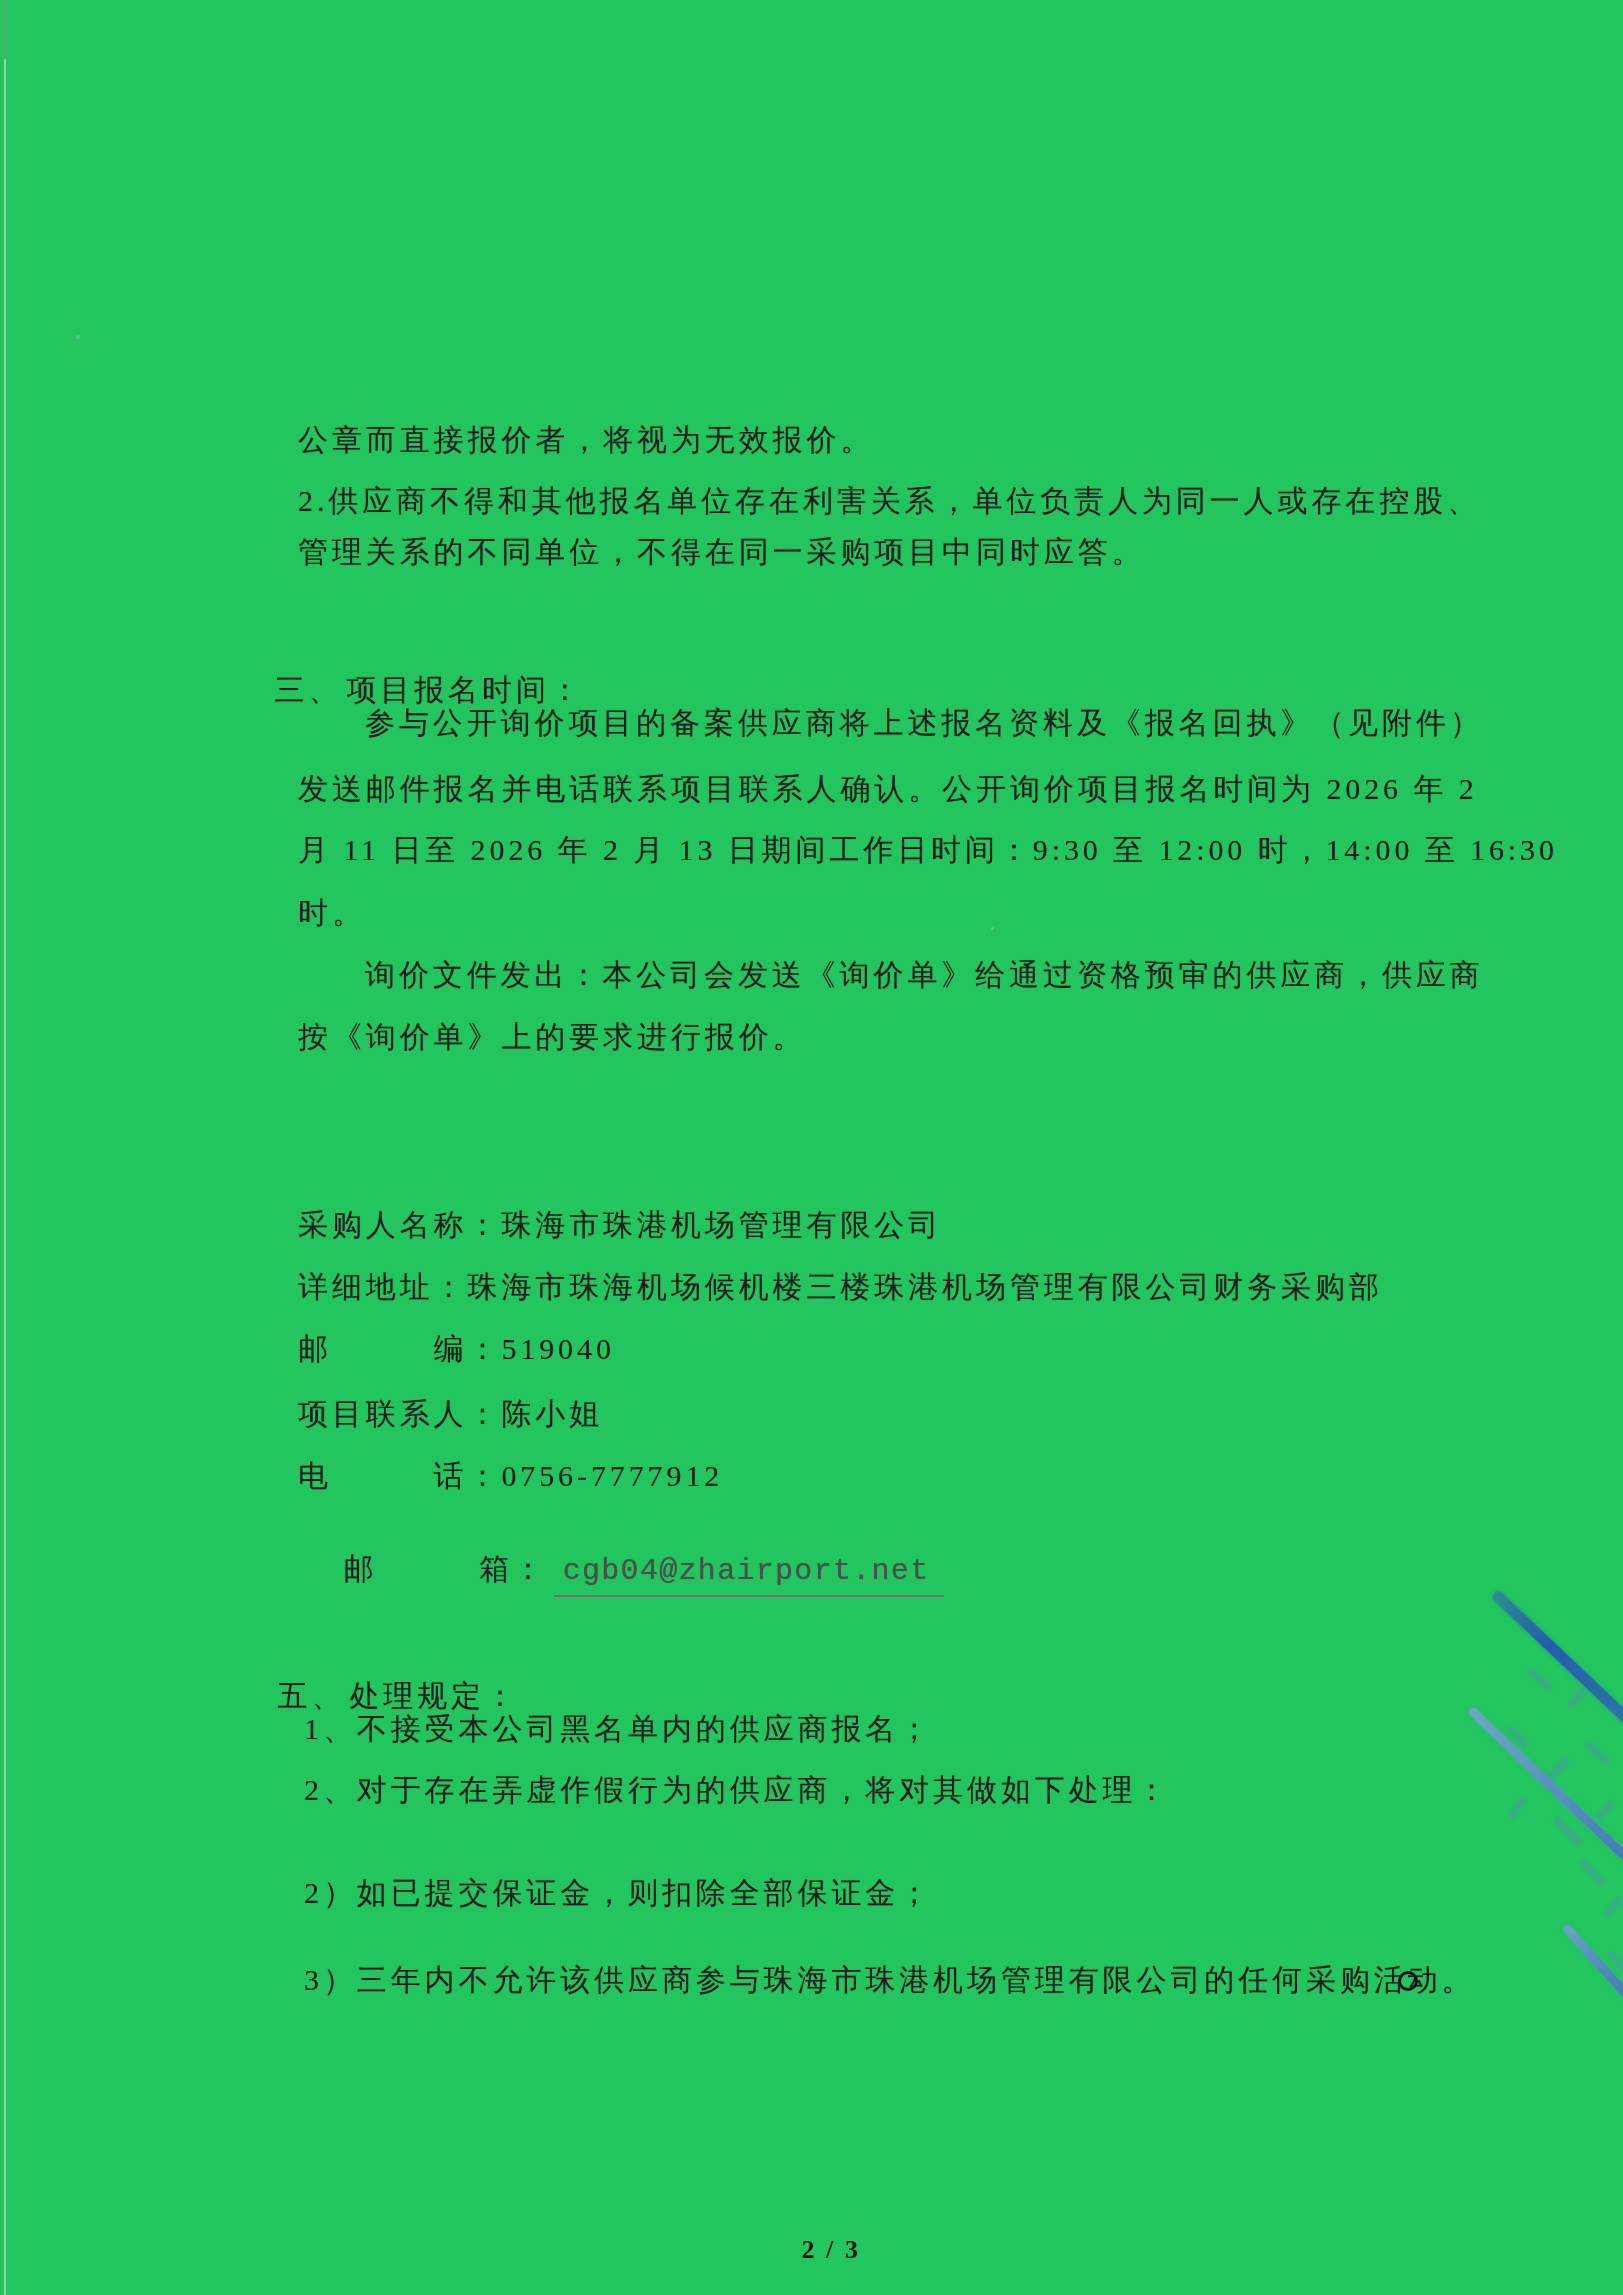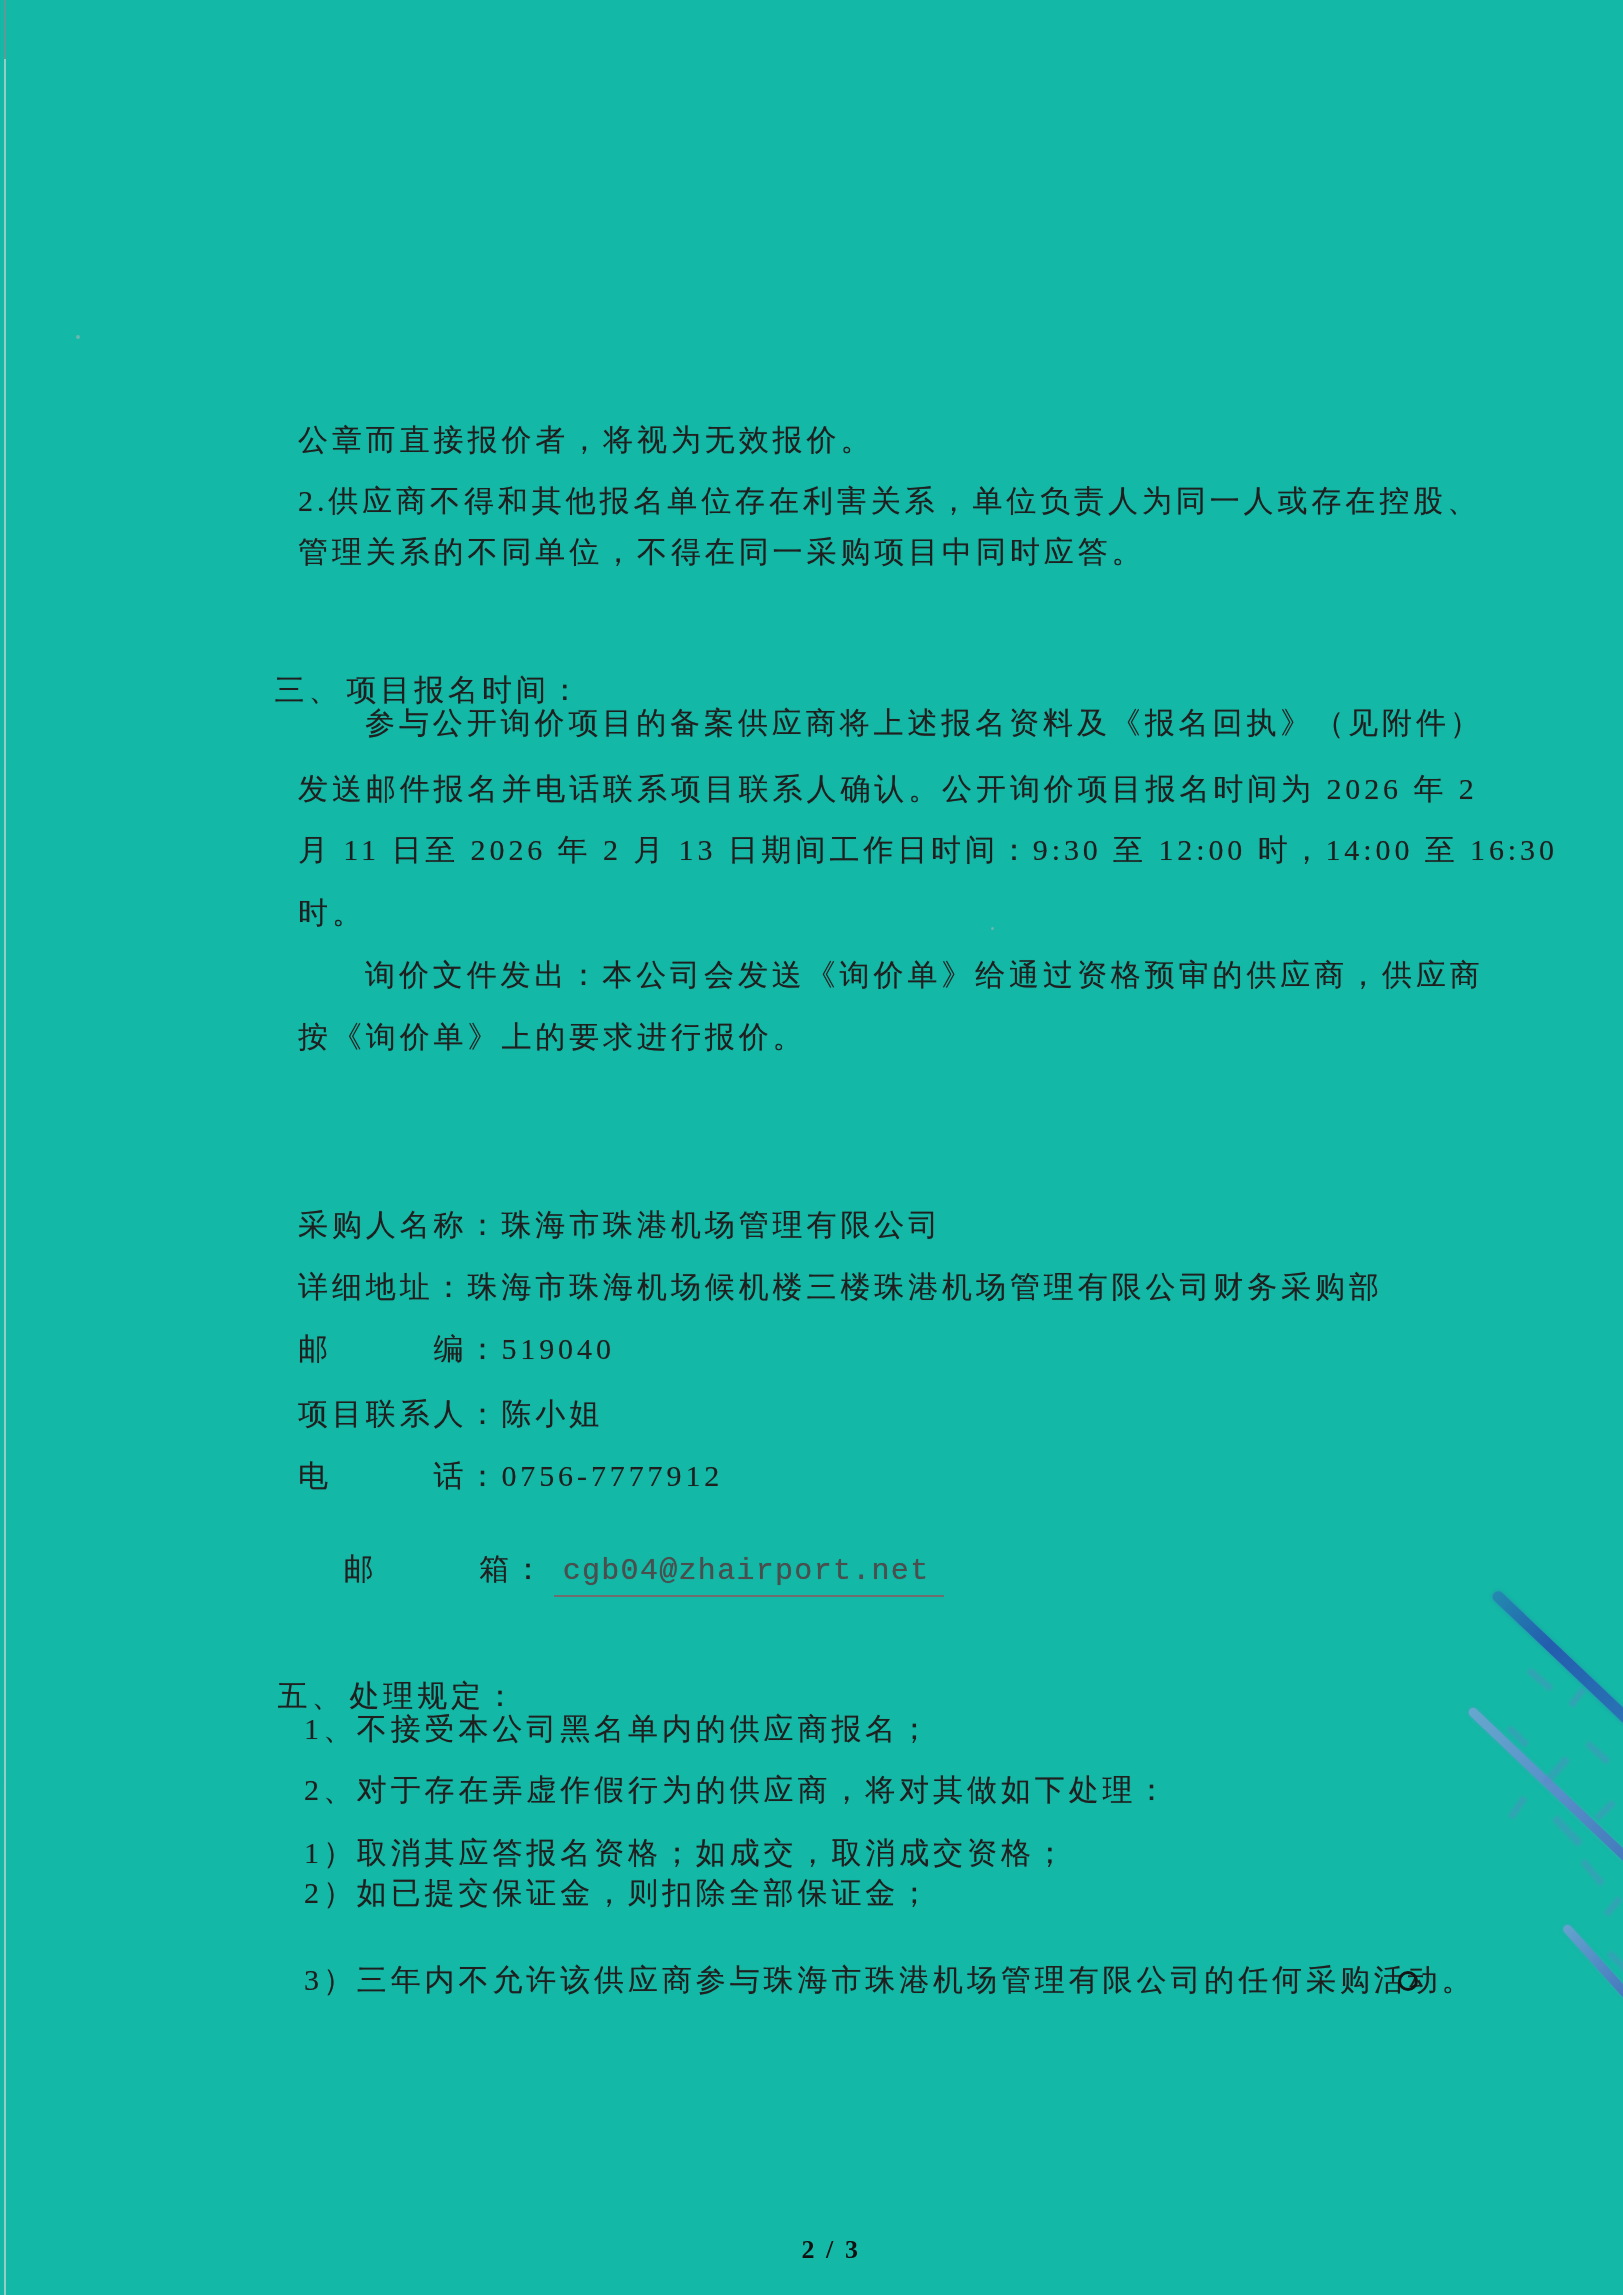--- a/index.html
+++ b/index.html
@@ -1,20 +1,20 @@
 <!DOCTYPE html>
 <html style="font-size:10.5px"><head>
 <meta charset="utf-8">
 <style>
   html,body{margin:0;padding:0;background:#e9e9e9;}
   .page{
     position:relative;
     width:1623px;
     height:2295px;
-    background:#14b8a6;
+    background:#22c55e;
     overflow:hidden;
     font-family:"Liberation Serif","DejaVu Serif",serif;
     color:#1c1c1c;
   }
   .l{
     position:absolute;
     font-size:30px;
     letter-spacing:3.9px;
     line-height:1;
     white-space:pre;
@@ -104,21 +104,20 @@
   <div class="l" style="left:298px;top:1461px;">电　　　话：0756-7777912</div>
   <div class="l" style="left:298px;top:1524px;">
     <span>邮　　　箱：</span><span class="email-value">cgb04@zhairport.net</span>
   </div>
 
   <div class="l" style="left:232px;top:1651px;">
     <span>五、</span><span class="sec-title">处理规定：</span>
   </div>
   <div class="l" style="left:304px;top:1714px;">1、不接受本公司黑名单内的供应商报名；</div>
   <div class="l" style="left:304px;top:1775px;">2、对于存在弄虚作假行为的供应商，将对其做如下处理：</div>
-  <div class="l" style="left:304px;top:1838px;">1）取消其应答报名资格；如成交，取消成交资格；</div>
   <div class="l" style="left:304px;top:1878px;text-align:center;">2）如已提交保证金，则扣除全部保证金；</div>
   <div class="l" style="left:304px;top:1965px;">3）三年内不允许该供应商参与珠海市珠港机场管理有限公司的任何采购活动。</div>
 
   <div>
     <div class="stamp-line s1"></div>
     <div class="stamp-line s2"></div>
     <div class="stamp-line s3"></div>
     <div class="stamp-frag" style="left:1525px;top:1676px;width:30px;height:7.2px;transform:rotate(40deg);"></div>
     <div class="stamp-frag" style="left:1566px;top:1694px;width:22px;height:6.5px;transform:rotate(-52deg);"></div>
     <div class="stamp-frag" style="left:1505px;top:1733px;width:26px;height:6.5px;transform:rotate(44deg);"></div>

